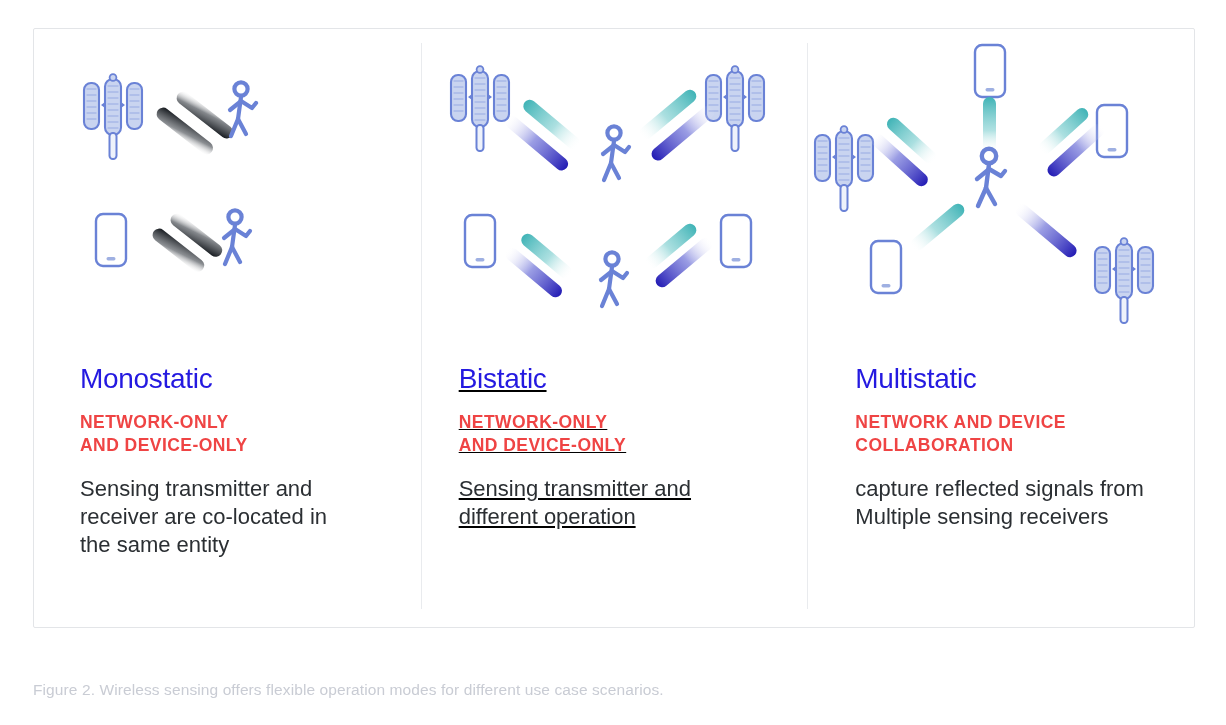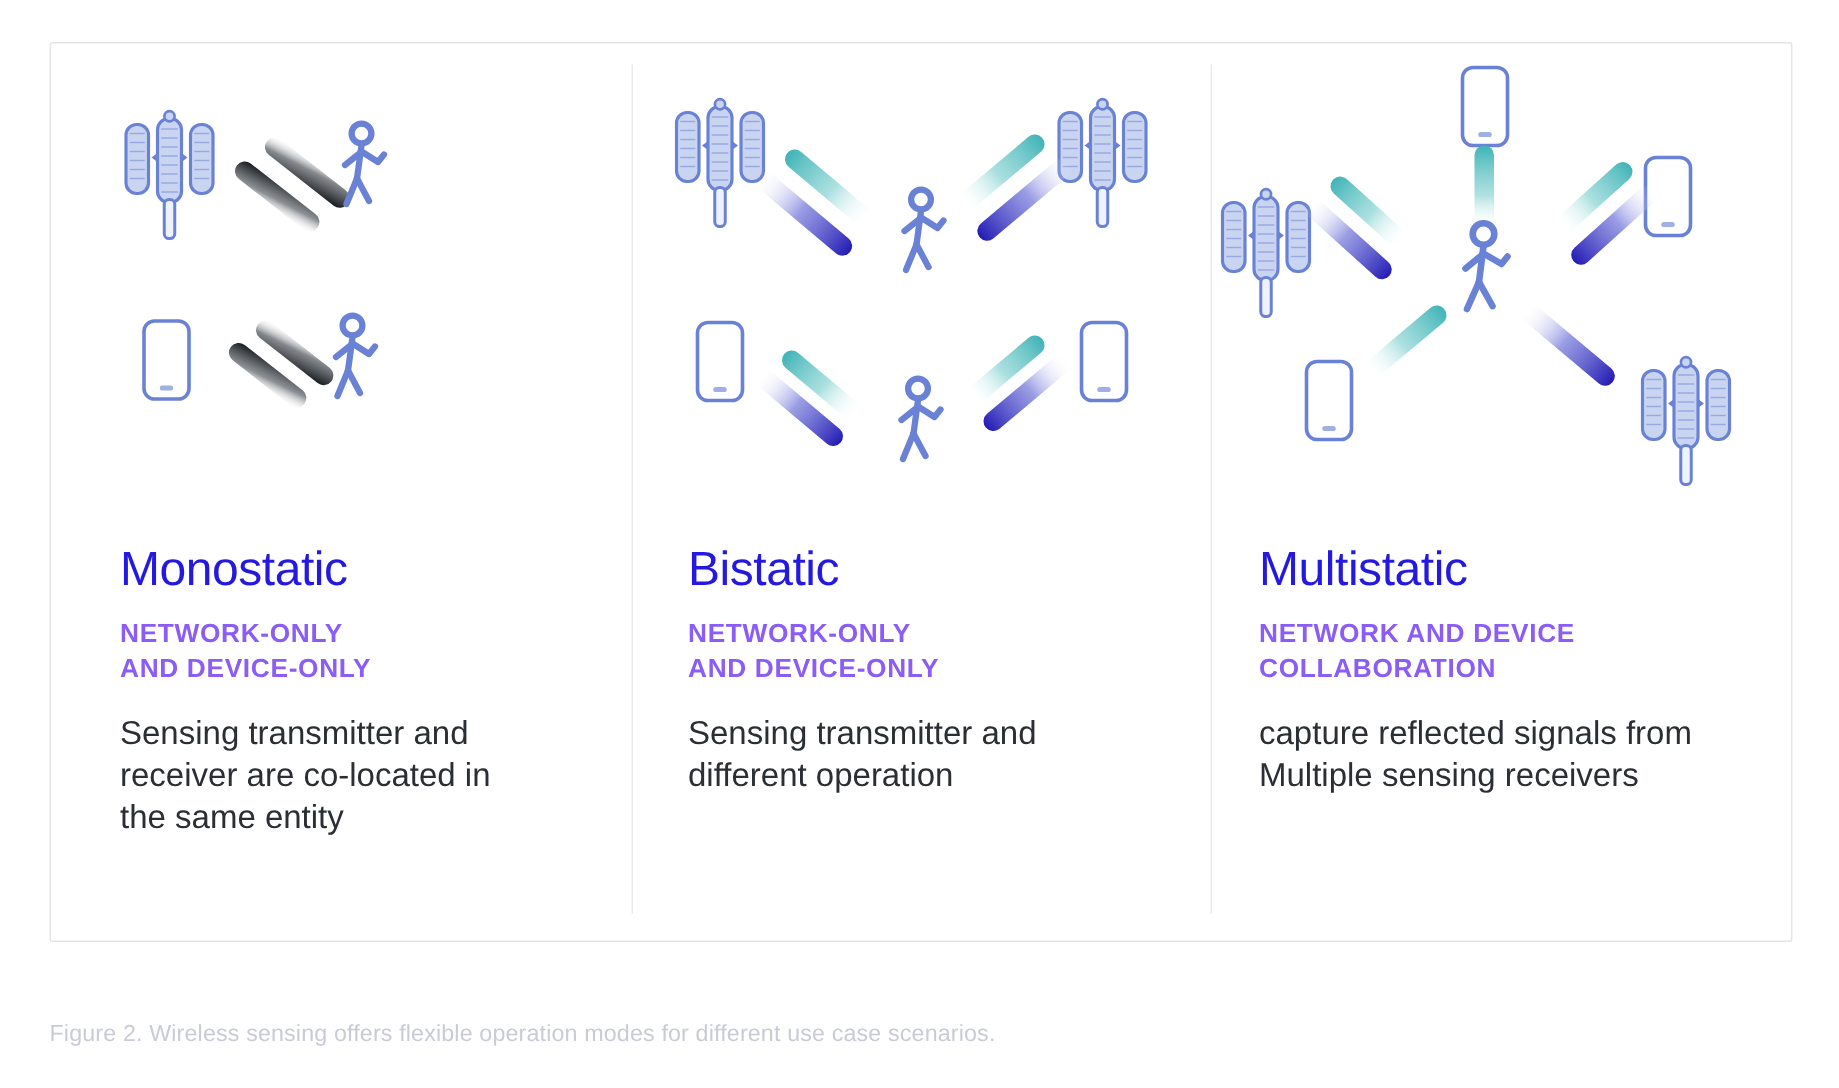--- a/index.html
+++ b/index.html
@@ -44,37 +44,37 @@
 
   
   .art{
     height:330px;
     position:relative;
   }
   .art svg{position:absolute;left:0;top:0;overflow:visible;}
 
   
   .txt{padding:0 26px 0 46px;}
-  .col:nth-child(2) .txt{padding-left:38px;}
-  .col:nth-child(3) .txt{padding-left:32px;padding-right:14px;}
+  .col:nth-child(2) .txt{padding-left:38px;text-decoration:underline;}
+  .col:nth-child(3) .txt{padding-left:48px;padding-right:14px;}
 
   .title{
-    font-size:32px;
+    font-size:28px;
     line-height:40px;
     font-weight:400;
     color:#2419e0;
     letter-spacing:-0.3px;
     margin:0 0 12px 0;
     white-space:nowrap;
   }
   .subtitle{
     font-size:17.5px;
     line-height:23px;
     font-weight:700;
-    color:#8b5cf6;
+    color:#ef4444;
     letter-spacing:0.45px;
     margin:12px 0 18px 0;
   }
   .subtitle .l2{display:block;}
   .body{
     font-size:22px;
     line-height:28px;
     font-weight:400;
     color:#2b2f33;
     margin:0;

